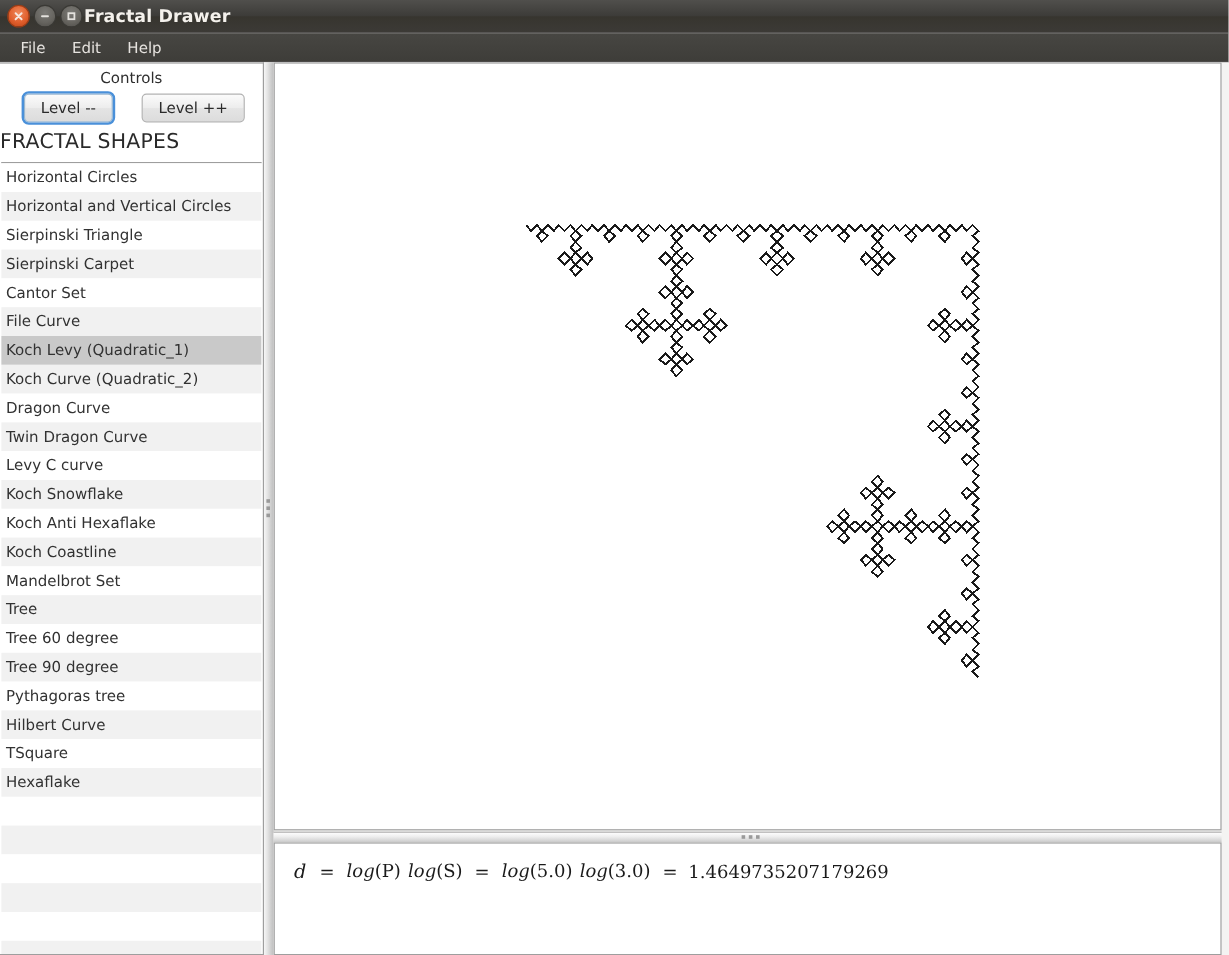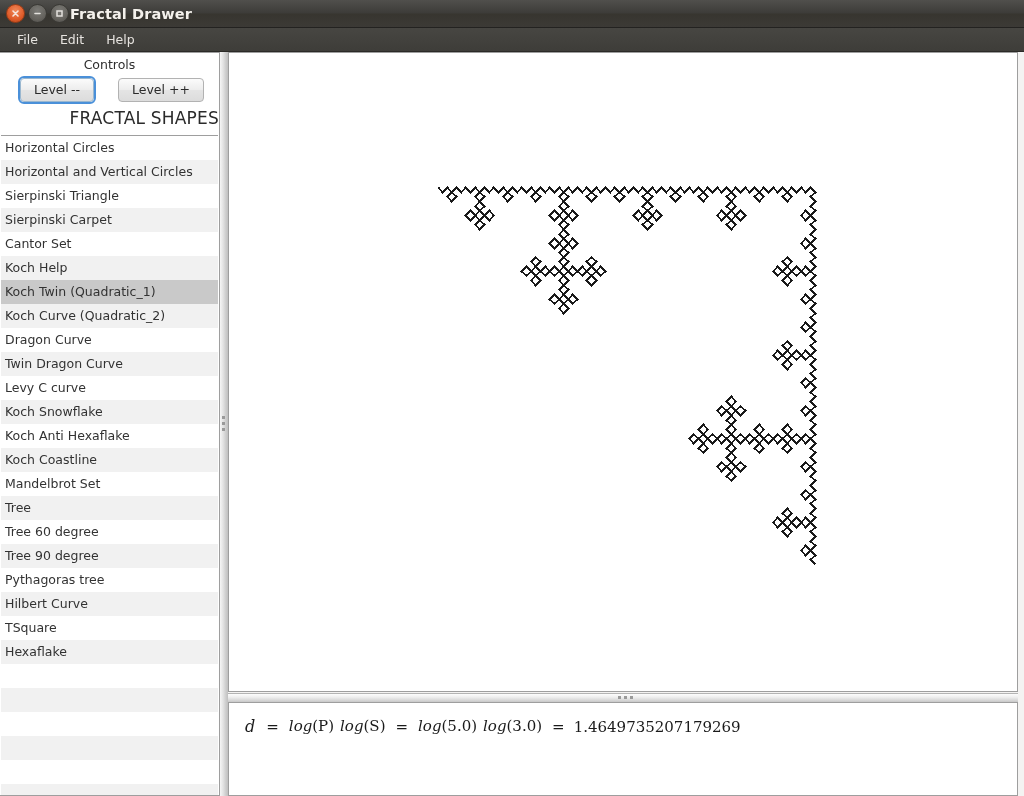--- a/index.html
+++ b/index.html
@@ -128,21 +128,21 @@
     cursor: default;
     white-space: nowrap;
     margin-left: 16px;
   }
   .level-btn.focused {
     outline: 2px solid #4a90d9;
     outline-offset: 0px;
     border-color: #9ab7cf;
   }
   .shapes-heading {
-    text-align: right;
+    text-align: left;
     font-size: 17px;
     color: #2a2a2a;
     padding: 6px 0 7px 0;
     letter-spacing: .2px;
   }
   .shape-list {
     border-top: 1px solid #9e9e9e;
     border-bottom: 1px solid #9e9e9e;
     background: #ffffff;
     height: 667px;
@@ -313,22 +313,22 @@
         <button class="level-btn focused">Level --</button>
         <button class="level-btn">Level ++</button>
       </div>
       <div class="shapes-heading">FRACTAL SHAPES</div>
       <div class="shape-list" id="shape-list">
           <div class="shape-row odd"><span>Horizontal Circles</span></div>
           <div class="shape-row even"><span>Horizontal and Vertical Circles</span></div>
           <div class="shape-row odd"><span>Sierpinski Triangle</span></div>
           <div class="shape-row even"><span>Sierpinski Carpet</span></div>
           <div class="shape-row odd"><span>Cantor Set</span></div>
-          <div class="shape-row even"><span>Koch Help</span></div>
-          <div class="shape-row odd selected"><span>Koch Twin (Quadratic_1)</span></div>
+          <div class="shape-row even"><span>File Curve</span></div>
+          <div class="shape-row odd selected"><span>Koch Levy (Quadratic_1)</span></div>
           <div class="shape-row even"><span>Koch Curve (Quadratic_2)</span></div>
           <div class="shape-row odd"><span>Dragon Curve</span></div>
           <div class="shape-row even"><span>Twin Dragon Curve</span></div>
           <div class="shape-row odd"><span>Levy C curve</span></div>
           <div class="shape-row even"><span>Koch Snowflake</span></div>
           <div class="shape-row odd"><span>Koch Anti Hexaflake</span></div>
           <div class="shape-row even"><span>Koch Coastline</span></div>
           <div class="shape-row odd"><span>Mandelbrot Set</span></div>
           <div class="shape-row even"><span>Tree</span></div>
           <div class="shape-row odd"><span>Tree 60 degree</span></div>

